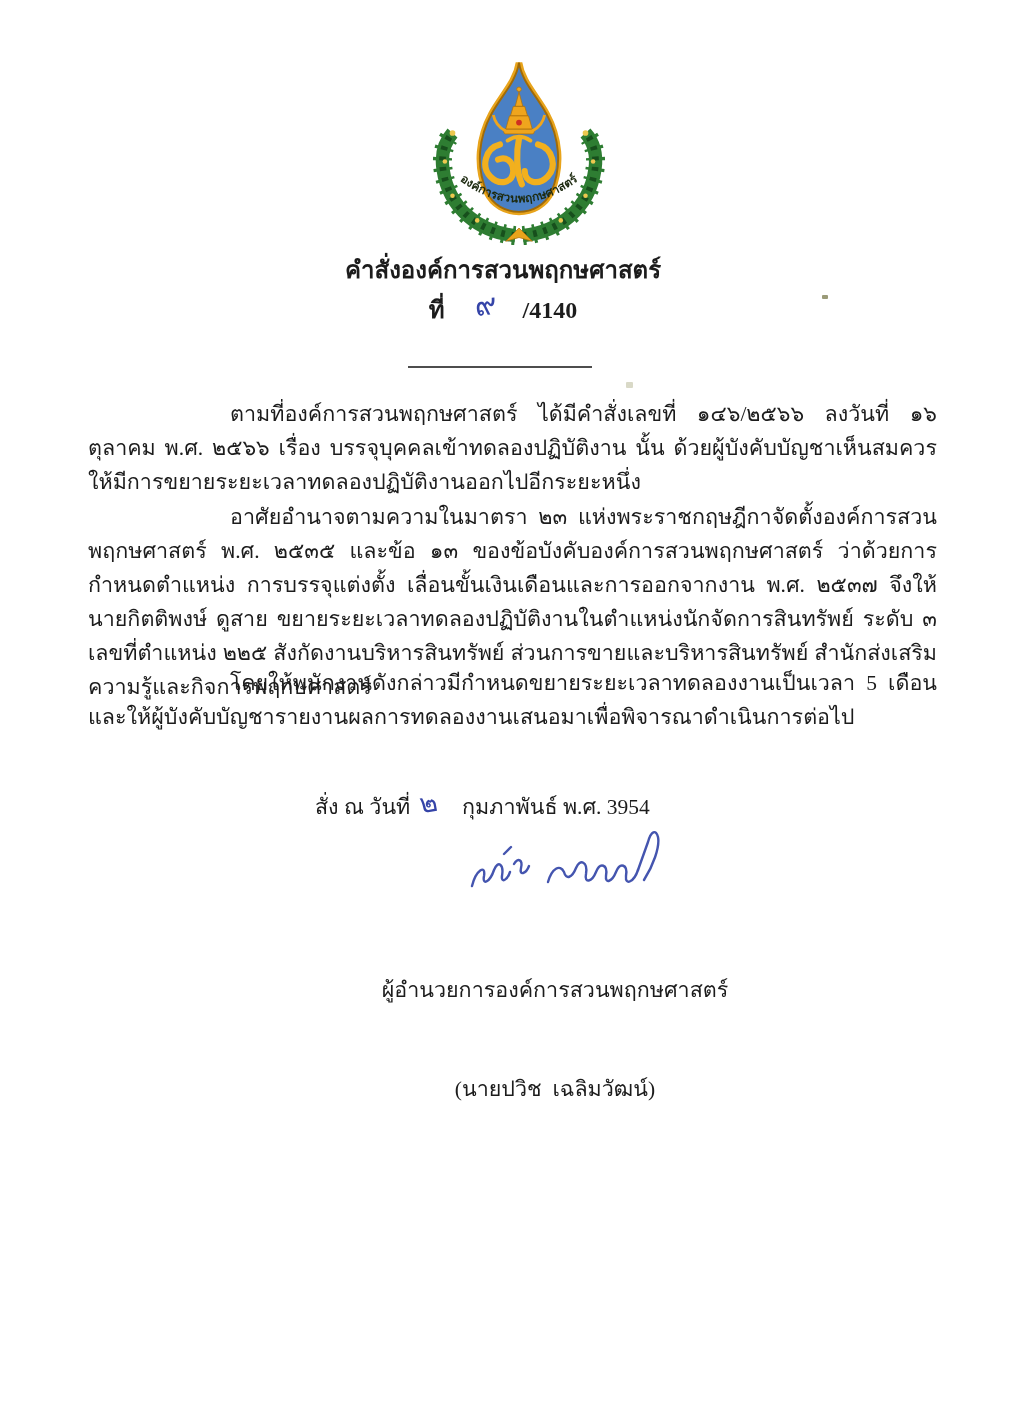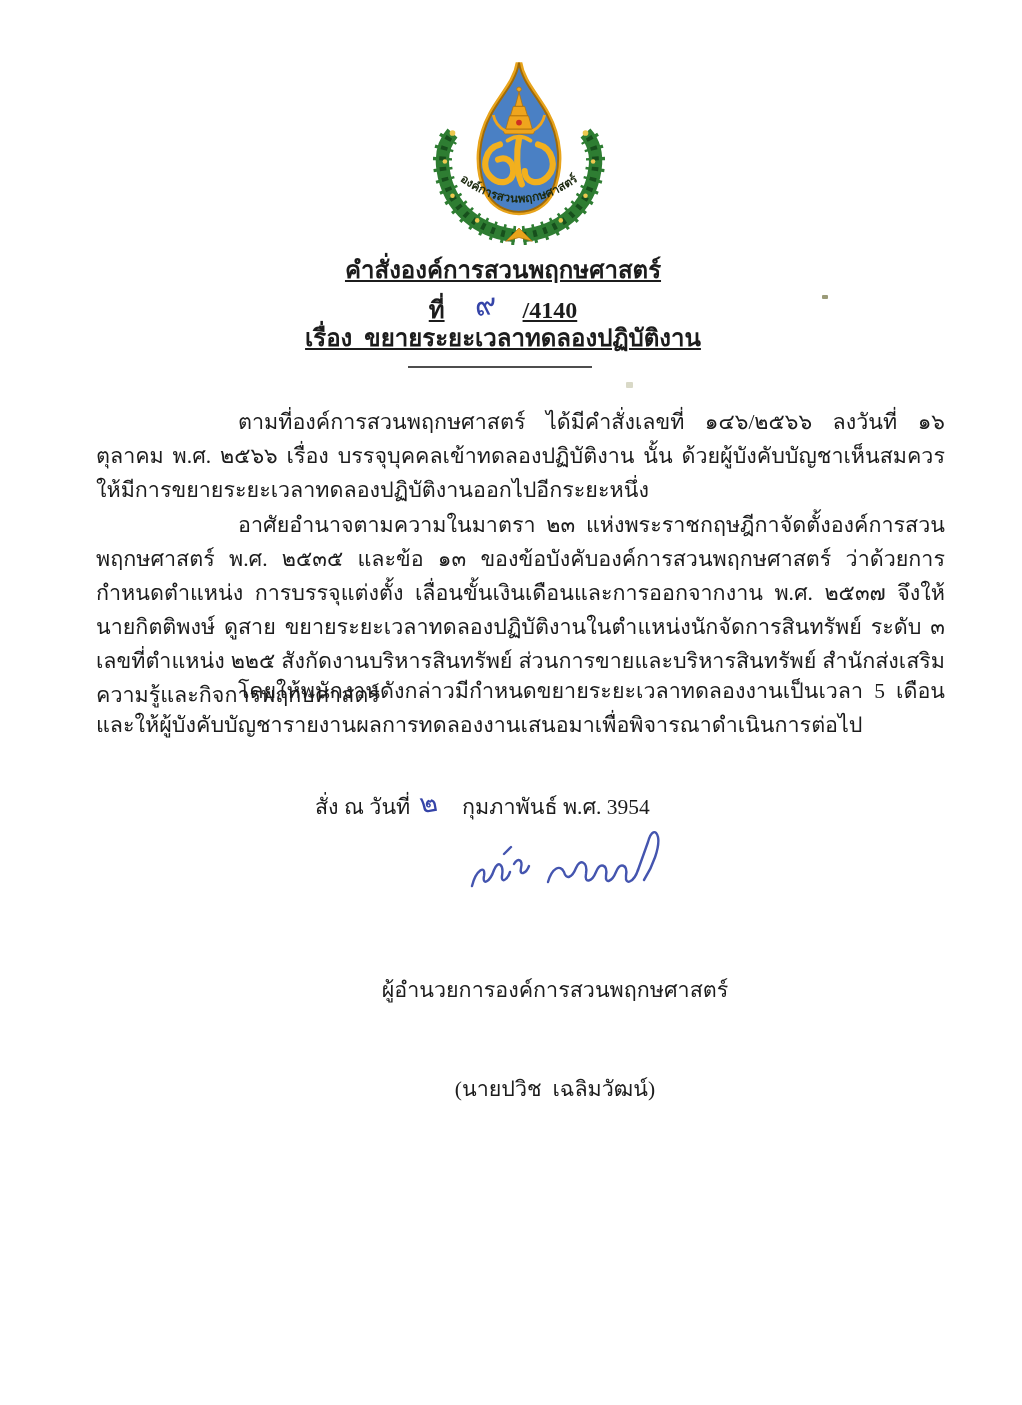--- a/index.html
+++ b/index.html
@@ -6,32 +6,32 @@
   body{
     width:1022px;height:1405px;
     background:#f2f2f2;
     font-family:"Liberation Serif","DejaVu Serif",serif;
   }
   .page{
     position:relative;width:1022px;height:1405px;background:#ffffff;overflow:hidden;
     color:#1c1c1c;
   }
   .emblem{position:absolute;left:424px;top:54px;width:190px;height:196px;}
-  .center-line{position:absolute;left:0;right:16px;text-align:center;white-space:pre-wrap;text-decoration:underline;}
+  .center-line{position:absolute;left:0;right:16px;text-align:center;white-space:pre-wrap;}
   .doc-title{top:250px;font-size:24px;font-weight:bold;}
   .order-no{top:284px;font-size:24px;font-weight:bold;}
   .order-no .hand{
     display:inline-block;color:#3544a8;font-size:30px;font-weight:normal;
     transform:rotate(-6deg) translateY(-3px);margin:0 26px 0 30px;
     font-family:"DejaVu Sans","Liberation Sans",sans-serif;
   }
   .subject{top:318px;font-size:24px;font-weight:bold;}
   .divider{position:absolute;left:408px;top:366px;width:184px;height:0;border-top:2px solid #4d4d4d;}
   .para{
-    position:absolute;left:88px;width:849px;margin:8px;
+    position:absolute;left:88px;width:849px;margin:0;
     font-size:21.5px;line-height:34px;text-align:justify;text-indent:142px;
   }
   .p1{top:397px;}
   .p2{top:500px;}
   .p3{top:666px;}
   .effective{top:738px;text-align:left;}
   .issue-line{
     position:absolute;left:315px;top:788px;margin:0;
     font-size:21.5px;line-height:34px;white-space:pre-wrap;
   }
@@ -105,21 +105,20 @@
       <textPath href="#emblemTextPath" startOffset="50%" text-anchor="middle">องค์การสวนพฤกษศาสตร์</textPath>
     </text>
 
     <polygon points="100,180 86,194 100,190 114,194" fill="#e8a41c" stroke="#b0720a" stroke-width="0.8"></polygon>
   </svg>
 
   <div class="center-line doc-title">คำสั่งองค์การสวนพฤกษศาสตร์</div>
 
   <div class="center-line order-no"><span>ที่</span><span class="hand">๙</span><span>/4140</span></div>
 
-  <div class="center-line subject">เรื่อง  ขยายระยะเวลาทดลองปฏิบัติงาน</div>
 
   <div class="divider"></div>
 
   <p class="para p1">ตามที่องค์การสวนพฤกษศาสตร์ ได้มีคำสั่งเลขที่ ๑๔๖/๒๕๖๖ ลงวันที่ ๑๖ ตุลาคม พ.ศ. ๒๕๖๖ เรื่อง บรรจุบุคคลเข้าทดลองปฏิบัติงาน นั้น ด้วยผู้บังคับบัญชาเห็นสมควรให้มีการขยายระยะเวลาทดลองปฏิบัติงานออกไปอีกระยะหนึ่ง</p>
   <p class="para p2">อาศัยอำนาจตามความในมาตรา ๒๓ แห่งพระราชกฤษฎีกาจัดตั้งองค์การสวนพฤกษศาสตร์ พ.ศ. ๒๕๓๕ และข้อ ๑๓ ของข้อบังคับองค์การสวนพฤกษศาสตร์ ว่าด้วยการกำหนดตำแหน่ง การบรรจุแต่งตั้ง เลื่อนขั้นเงินเดือนและการออกจากงาน พ.ศ. ๒๕๓๗ จึงให้ นายกิตติพงษ์ ดูสาย ขยายระยะเวลาทดลองปฏิบัติงานในตำแหน่งนักจัดการสินทรัพย์ ระดับ ๓ เลขที่ตำแหน่ง ๒๒๕ สังกัดงานบริหารสินทรัพย์ ส่วนการขายและบริหารสินทรัพย์ สำนักส่งเสริมความรู้และกิจการพฤกษศาสตร์</p>
   <p class="para p3">โดยให้พนักงานดังกล่าวมีกำหนดขยายระยะเวลาทดลองงานเป็นเวลา 5 เดือน และให้ผู้บังคับบัญชารายงานผลการทดลองงานเสนอมาเพื่อพิจารณาดำเนินการต่อไป</p>
 
   <p class="issue-line"><span>สั่ง ณ วันที่</span><span class="hand">๒</span><span>กุมภาพันธ์ พ.ศ. 3954</span></p>
 
   <svg class="signature-script" viewBox="0 0 240 88" aria-hidden="true">

